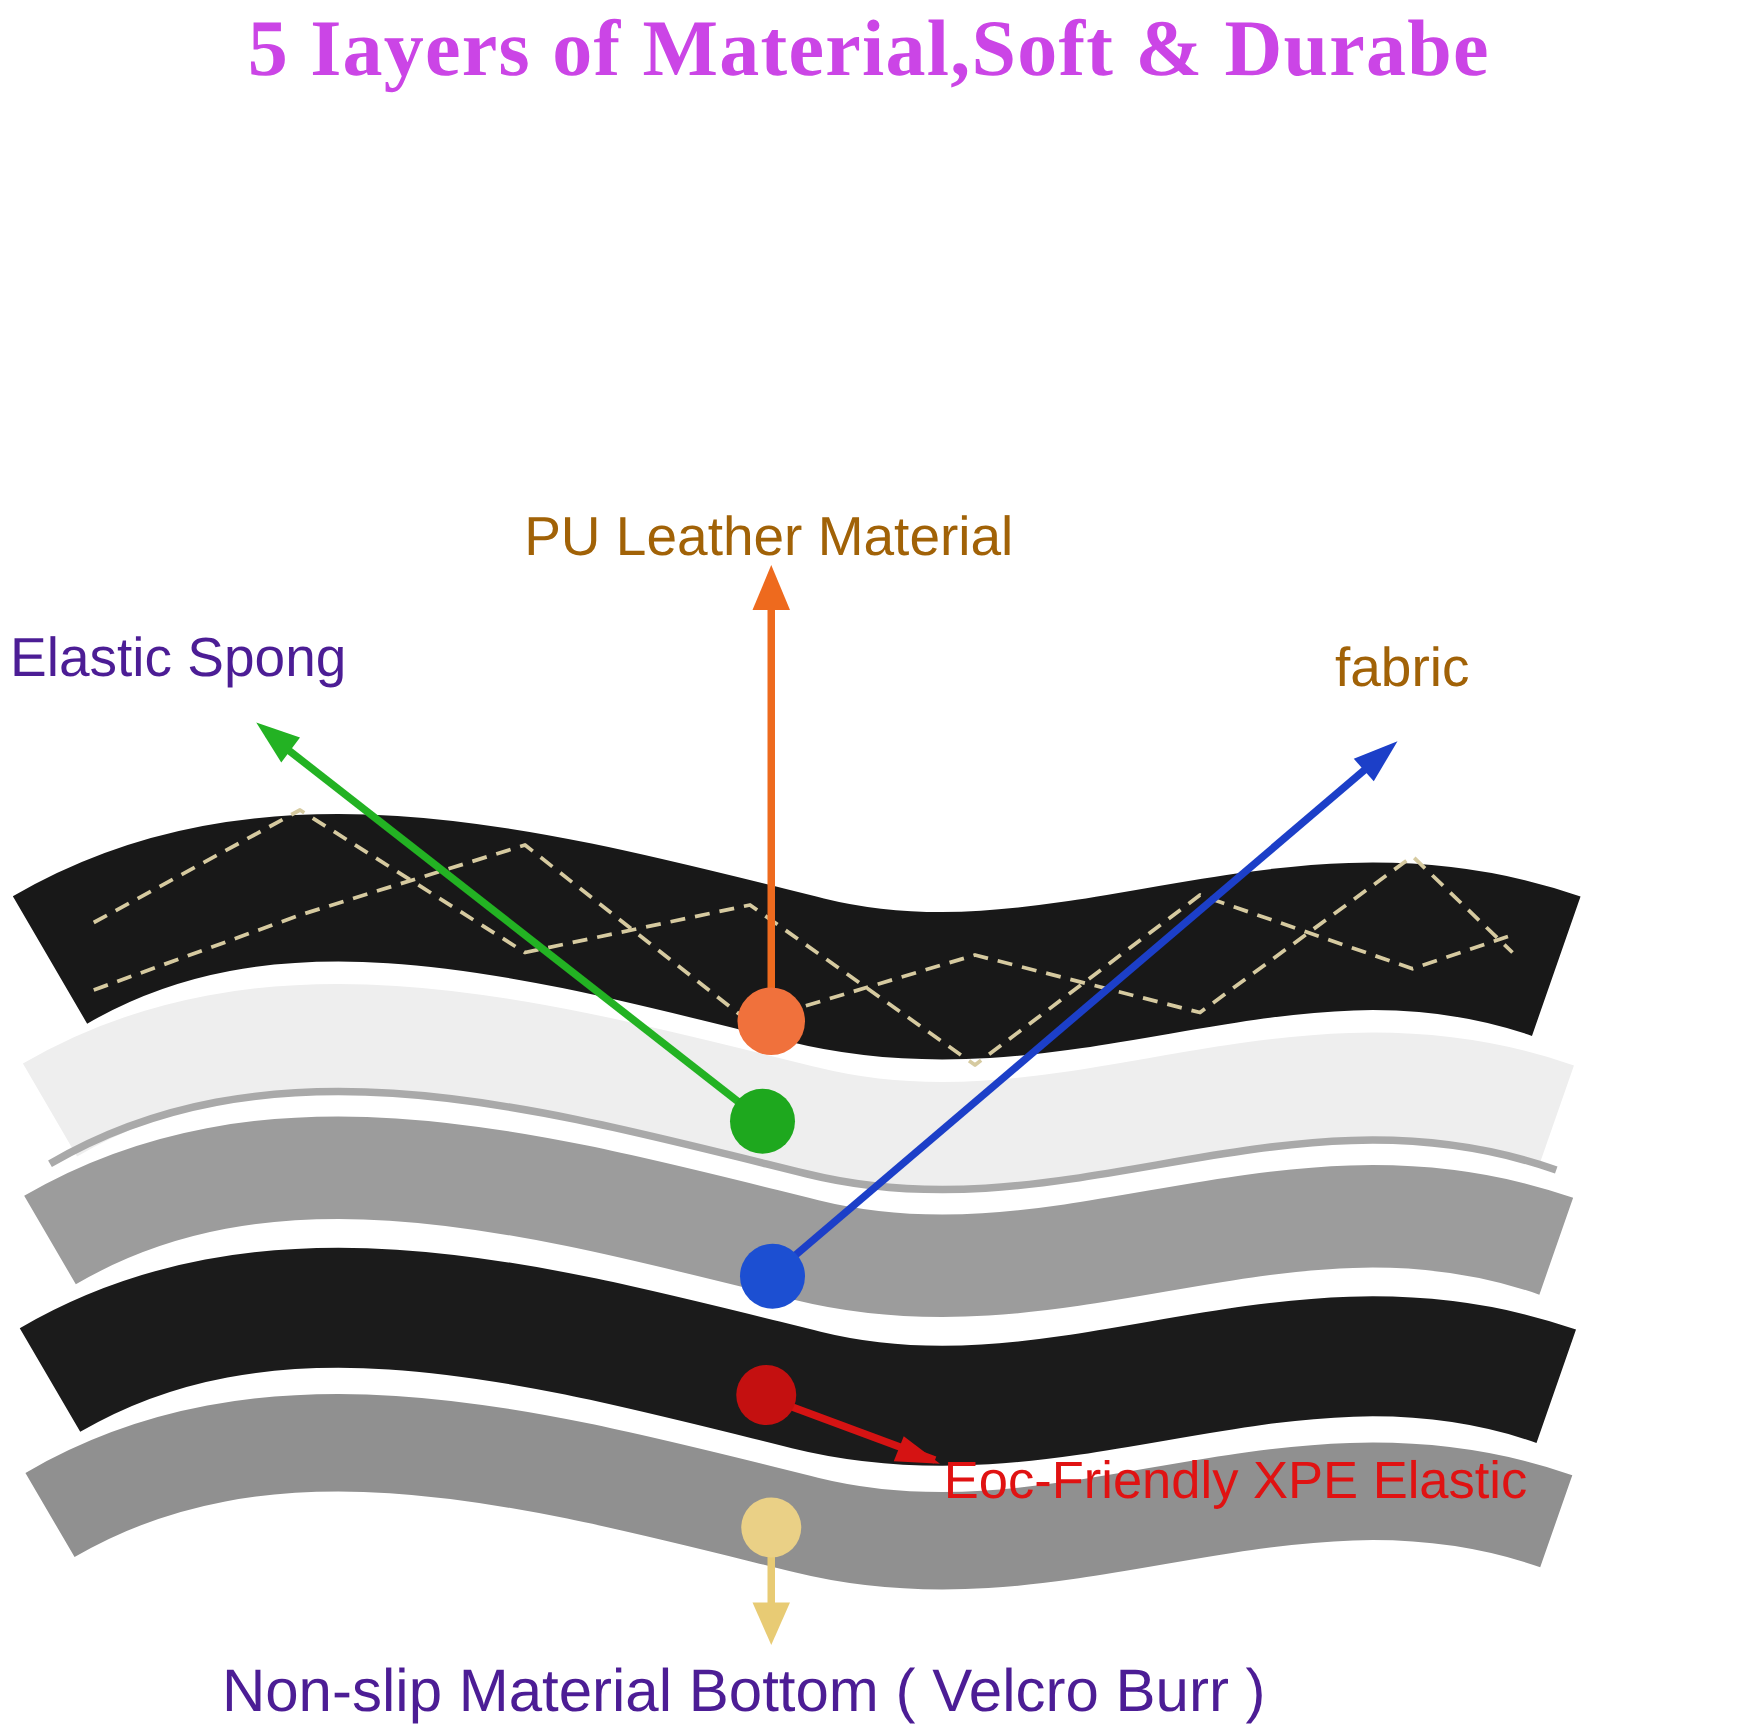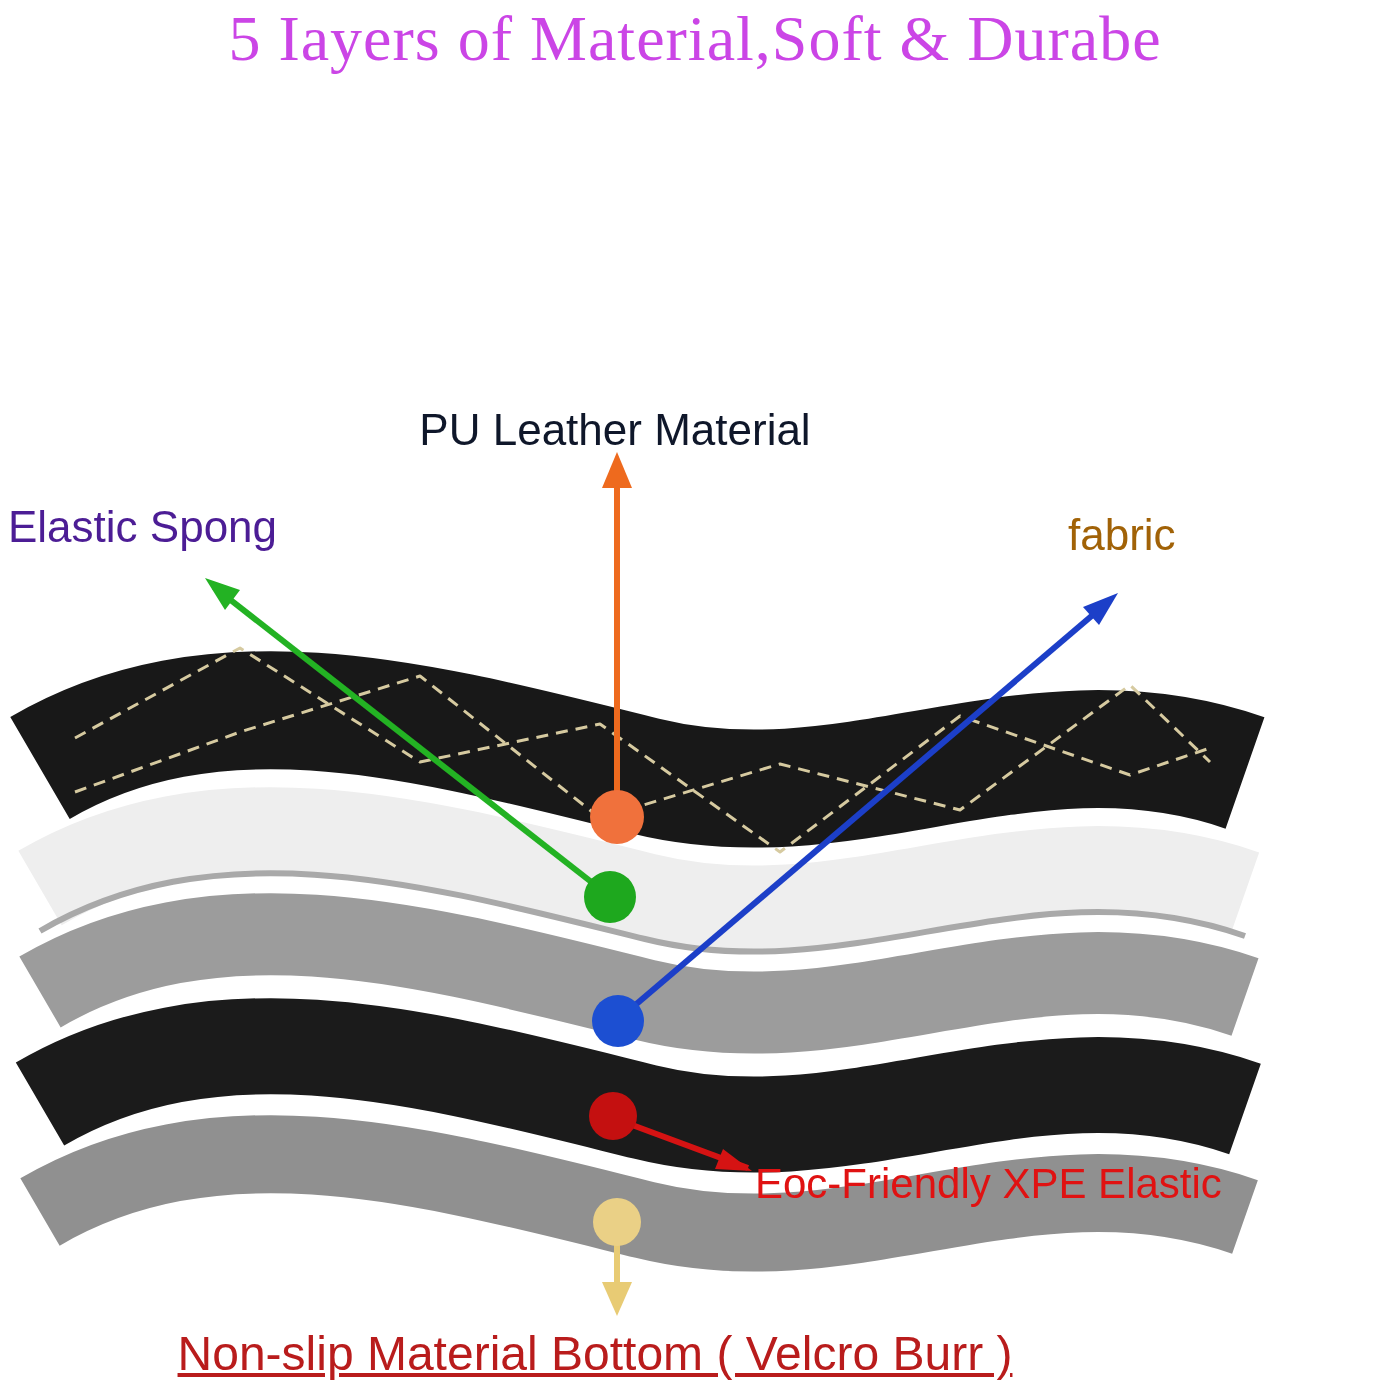--- a/index.html
+++ b/index.html
@@ -15,37 +15,37 @@
     overflow: hidden;
     font-family: "Liberation Sans", sans-serif;
   }
   .title {
     position: absolute;
     top: 2px;
     left: 0;
     width: 100%;
     text-align: center;
     font-family: "Liberation Serif", serif;
-    font-weight: 400;
+    font-weight: 700;
     font-size: 64px;
     letter-spacing: 1px;
     color: #cb45e6;
     white-space: nowrap;
   }
   .label {
     position: absolute;
     white-space: nowrap;
     font-family: "Liberation Sans", sans-serif;
   }
   .label-pu {
     left: 615px;
     top: 405px;
     transform: translateX(-50%);
     font-size: 44px;
-    color: #0f172a;
+    color: #a16207;
   }
   .label-spong {
     left: 8px;
     top: 502px;
     font-size: 44px;
     color: #4c1d95;
   }
   .label-fabric {
     left: 1068px;
     top: 510px;
@@ -56,22 +56,21 @@
     left: 755px;
     top: 1160px;
     font-size: 42px;
     color: #e01212;
   }
   .label-bottom {
     left: 595px;
     top: 1326px;
     transform: translateX(-50%);
     font-size: 48px;
-    color: #b91c1c;
-    text-decoration: underline;
+    color: #4c1d95;
   }
   .art {
     position: absolute;
     left: 0;
     top: 0;
     width: 1390px;
     height: 1389px;
   }
 </style>
 </head>

